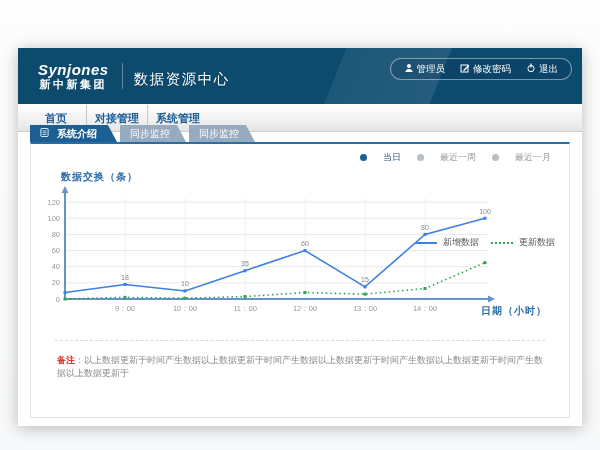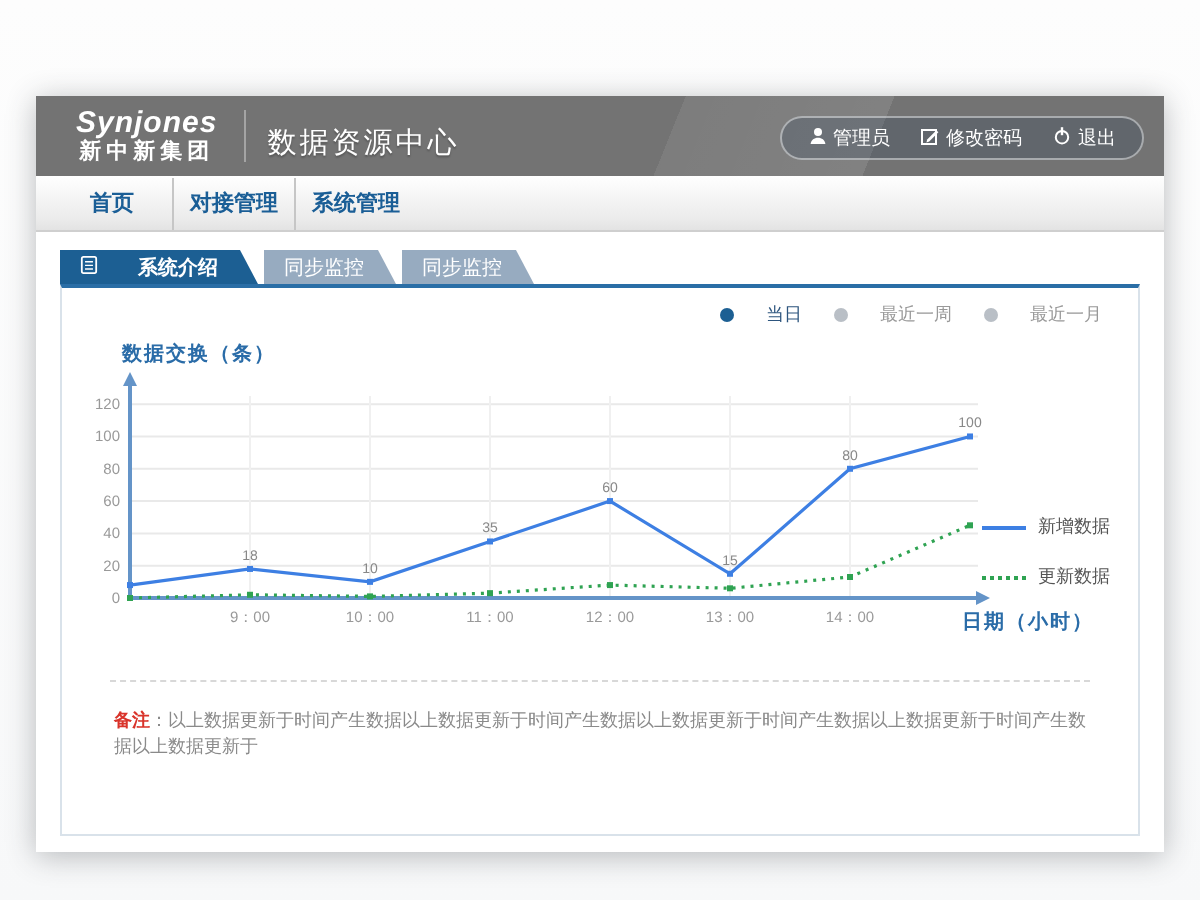--- a/index.html
+++ b/index.html
@@ -2,55 +2,55 @@
 <html><head>
 <meta charset="utf-8">
 <style>
   html,body{margin:0;padding:0;}
   body{width:600px;height:450px;overflow:hidden;background:#fbfcfd;
        font-family:"Liberation Sans","DejaVu Sans",sans-serif;}
   .stage{position:relative;width:600px;height:450px;background:linear-gradient(#fdfdfd,#f7f8f9);}
   .card{position:absolute;left:18px;top:48px;width:564px;height:378px;background:#fff;
         box-shadow:0 2px 14px rgba(50,55,60,.33);}
   
-  .header{position:relative;height:40px;background:#737373;display:flex;align-items:center;overflow:hidden;}
+  .header{position:relative;height:56px;background:#0c4a6e;display:flex;align-items:center;overflow:hidden;}
   .header::after{content:"";position:absolute;inset:0;pointer-events:none;
         background:linear-gradient(112deg,transparent 56%,rgba(255,255,255,.07) 56%,rgba(255,255,255,.10) 74%,transparent 74%);}
   .logo{margin-left:20px;text-align:center;color:#fff;line-height:1;}
   .brand{font-size:15px;font-weight:bold;font-style:italic;letter-spacing:.5px;}
   .company{font-size:11px;font-weight:bold;letter-spacing:2.5px;margin-top:2px;}
   .hdiv{width:1px;height:26px;background:rgba(255,255,255,.35);margin:0 11px 0 13px;}
   .app-title{color:#fff;font-size:14.5px;letter-spacing:1.5px;margin-top:6px;text-shadow:0 1px 1px rgba(0,0,0,.25);}
   .user-pill{position:absolute;right:10px;top:10px;height:20px;display:flex;align-items:center;gap:15px;
         padding:0 13px;border:1px solid rgba(255,255,255,.45);border-radius:11px;background:rgba(8,40,72,.16);z-index:2;}
   .user-item{display:flex;align-items:center;gap:3px;color:#fff;font-size:9.5px;cursor:pointer;white-space:nowrap;}
   
   .nav{height:27px;background:linear-gradient(#ffffff,#ebebeb 80%,#e3e3e3);border-bottom:1px solid #cfcfcf;
        display:flex;align-items:flex-end;padding-left:8px;}
   .nav-item{width:60px;text-align:center;font-size:11px;font-weight:bold;color:#1a5e96;cursor:pointer;line-height:26px;}
   .nav-item + .nav-item{border-left:1px solid #c6c6c6;}
   
   .content{position:absolute;left:12px;right:12px;top:77px;bottom:8px;display:flex;flex-direction:column;}
   .tabbar{height:17px;display:flex;align-items:flex-end;}
-  .tab{height:17px;display:flex;align-items:center;gap:20px;margin-right:3px;
+  .tab{height:17px;display:flex;align-items:center;gap:8px;margin-right:3px;
        padding:0 16px 0 10px;font-size:10px;color:#fff;background:#97abc0;cursor:pointer;
        clip-path:polygon(0 0,calc(100% - 9px) 0,100% 100%,0 100%);}
   .tab.active{background:#1c5f93;font-weight:bold;padding:0 20px 0 10px;}
   .panel{position:relative;flex:1;background:#fff;border:1px solid #d9e2ea;border-top:2px solid #2a6ea6;}
   
   .filters{position:absolute;top:7px;right:18px;display:flex;gap:16px;align-items:center;}
   .filter{display:flex;align-items:center;gap:16px;font-size:9px;color:#999;cursor:pointer;}
   .dot{width:7px;height:7px;border-radius:50%;background:#b9bfc6;}
   .filter.selected .dot{background:#1c5f93;}
   .filter.selected{color:#2d557e;}
   
   .ylabel{position:absolute;top:26px;left:30px;color:#2a6ca8;font-size:10px;font-weight:bold;letter-spacing:1px;}
   .chart-svg{position:absolute;top:42px;left:6px;}
   .xlabel{position:absolute;top:160px;right:22px;color:#2a6ca8;font-size:10px;font-weight:bold;letter-spacing:1px;}
-  .legend{position:absolute;right:14px;top:92px;display:flex;flex-direction:column;gap:12px;margin-top:21px;}
+  .legend{position:absolute;right:14px;top:92px;display:flex;flex-direction:row;gap:12px;}
   .legend-item{display:flex;align-items:center;gap:6px;font-size:9px;color:#555;white-space:nowrap;}
   .sample{width:22px;height:0;}
   .sample.solid{border-top:2px solid #3d7fe3;}
   .sample.dotted{border-top:2px dotted #2fa352;}
   
   .divider-dashed{position:absolute;left:24px;right:24px;top:196px;border-top:1px dashed #d8d8d8;}
   .note{position:absolute;left:26px;right:18px;top:210px;font-size:9px;color:#8a8a8a;line-height:13px;}
   .note-prefix{color:#d9342b;font-weight:bold;}
 </style>
 </head>

